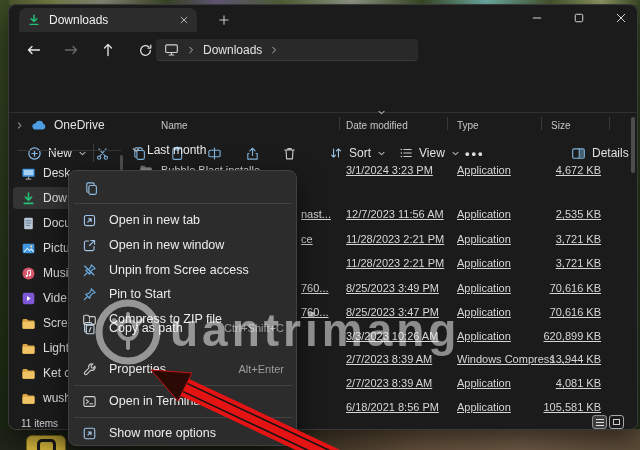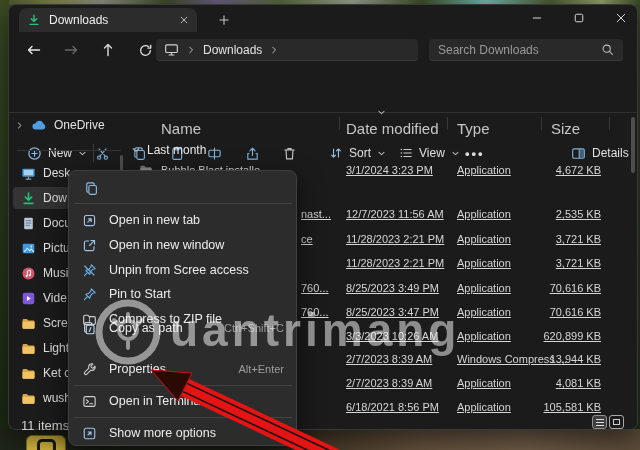--- a/index.html
+++ b/index.html
@@ -53,34 +53,34 @@
   .tb-sep { position:absolute; left:84px; top:77px; width:1px; height:18px; background:#3c3c3c; }
   .dots { letter-spacing:2px; color:#dcdcdc; font-weight:bold; font-size:13px; }
 
   
   .side-row { position:absolute; left:4px; width:112px; height:22px; display:flex; align-items:center;
     gap:7px; padding-left:8px; border-radius:4px; color:#e2e2e2; font-size:12px; white-space:nowrap; overflow:hidden; }
   .side-row.sel { background:#343434; }
   .side-divider { position:absolute; left:8px; top:145px; width:104px; height:1px; background:#353535; }
 
   
-  .colhead { position:absolute; font-size:15px; color:#c7c7c7; }
+  .colhead { position:absolute; font-size:10px; color:#c7c7c7; }
   .colsep { position:absolute; top:112px; width:1px; height:13px; background:#383838; }
   .group-row { position:absolute; left:122px; top:136px; height:18px; display:flex; align-items:center; gap:6px; color:#e8e8e8; font-size:12px; }
   .frow { position:absolute; height:18px; font-size:11px; color:#d6d6d6; }
   .frow span { position:absolute; top:0; line-height:18px; white-space:nowrap;text-decoration:underline; }
   .fdate { left:337px; }
   .ftype { left:448px; }
   .fsize { left:490px; width:102px; text-align:right; }
   .ffrag { left:292px; }
   .fname { left:152px; }
   .scrollthumb { position:absolute; background:#4d4d4d; border-radius:2px; }
 
   
-  .statusbar { position:absolute; left:0; top:408px; width:100%; height:18px; font-size:13px; color:#cfcfcf; }
+  .statusbar { position:absolute; left:0; top:408px; width:100%; height:18px; font-size:10px; color:#cfcfcf; }
   .vtoggle { position:absolute; top:2px; width:15px; height:14px; border-radius:3px; }
   .vtoggle.active { background:#3e3e3e; border:1px solid #8f8f8f; }
   .vtoggle.plain { border:1px solid #a8a8a8; }
   .vtoggle .ln { position:absolute; left:3px; width:8px; height:1px; background:#e0e0e0; }
   .vtoggle .sq { position:absolute; left:3px; top:3px; width:7px; height:6px; border:1px solid #cfcfcf; }
 
   
   .ctxmenu { left:68px; top:170px; width:229px; height:276px; background:#2c2c2c;
     border:1px solid #404040; border-radius:8px; box-shadow:0 10px 26px rgba(0,0,0,.6); z-index:20; }
   .ctx-iconrow { position:absolute; left:8px; top:4px; height:26px; display:flex; align-items:center; }
@@ -179,29 +179,20 @@
         </span>
         <span class="iconbtn">
           <svg width="10" height="10" viewBox="0 0 16 16" fill="none" stroke="#b8b8b8" stroke-width="1.6" stroke-linecap="round" stroke-linejoin="round">
               <path d="M6 3.5L10.5 8 6 12.5"></path>
             </svg>
         </span>
         <span class="crumb-text">Downloads</span>
         <span class="iconbtn">
           <svg width="10" height="10" viewBox="0 0 16 16" fill="none" stroke="#b8b8b8" stroke-width="1.6" stroke-linecap="round" stroke-linejoin="round">
               <path d="M6 3.5L10.5 8 6 12.5"></path>
-            </svg>
-        </span>
-      </div>
-      <div class="searchbox">
-        <input placeholder="Search Downloads" style="">
-        <span class="iconbtn">
-          <svg width="13" height="13" viewBox="0 0 16 16" fill="none" stroke="#bdbdbd" stroke-width="1.3" stroke-linecap="round">
-              <circle cx="7" cy="7" r="4.4"></circle>
-              <path d="M10.4 10.4L14 14"></path>
             </svg>
         </span>
       </div>
     </div>
 
     <div class="abs toolbar">
       <div class="tb-btn" style="left:12px">
         <span class="iconbtn">
           <svg width="15" height="15" viewBox="0 0 16 16" fill="none" stroke="#86b9e6" stroke-width="1.3" stroke-linecap="round">
               <circle cx="8" cy="8" r="6"></circle>

